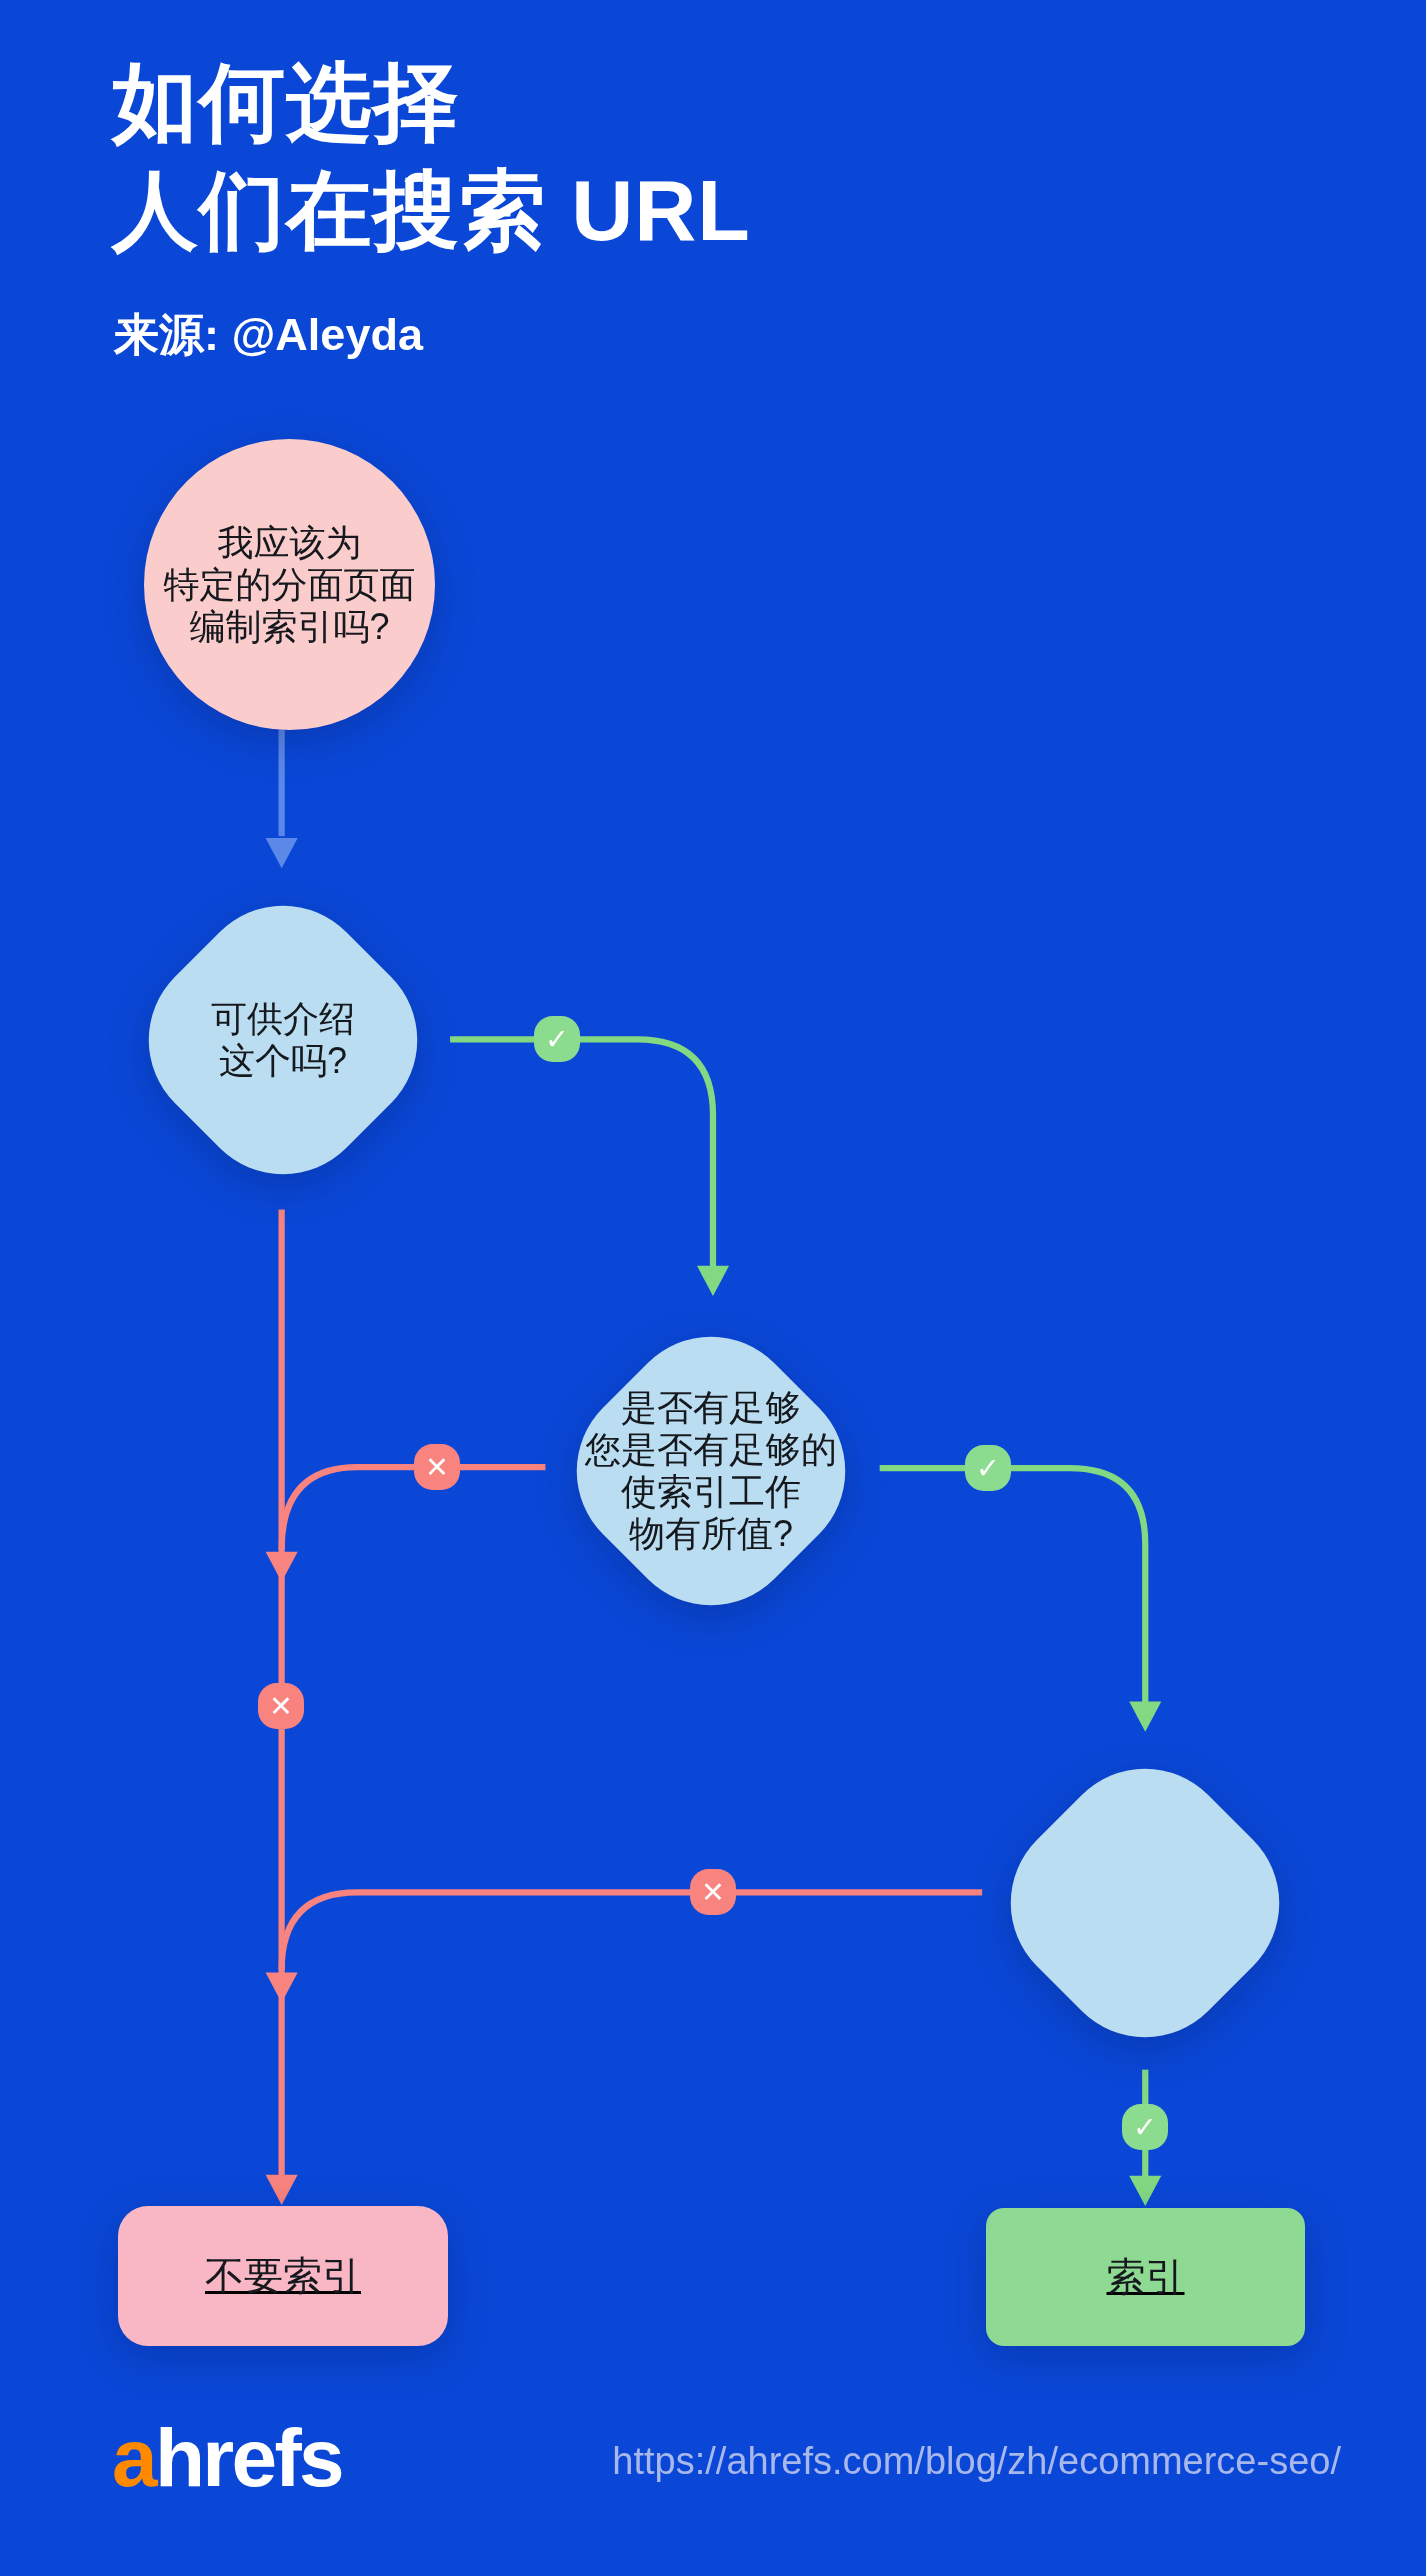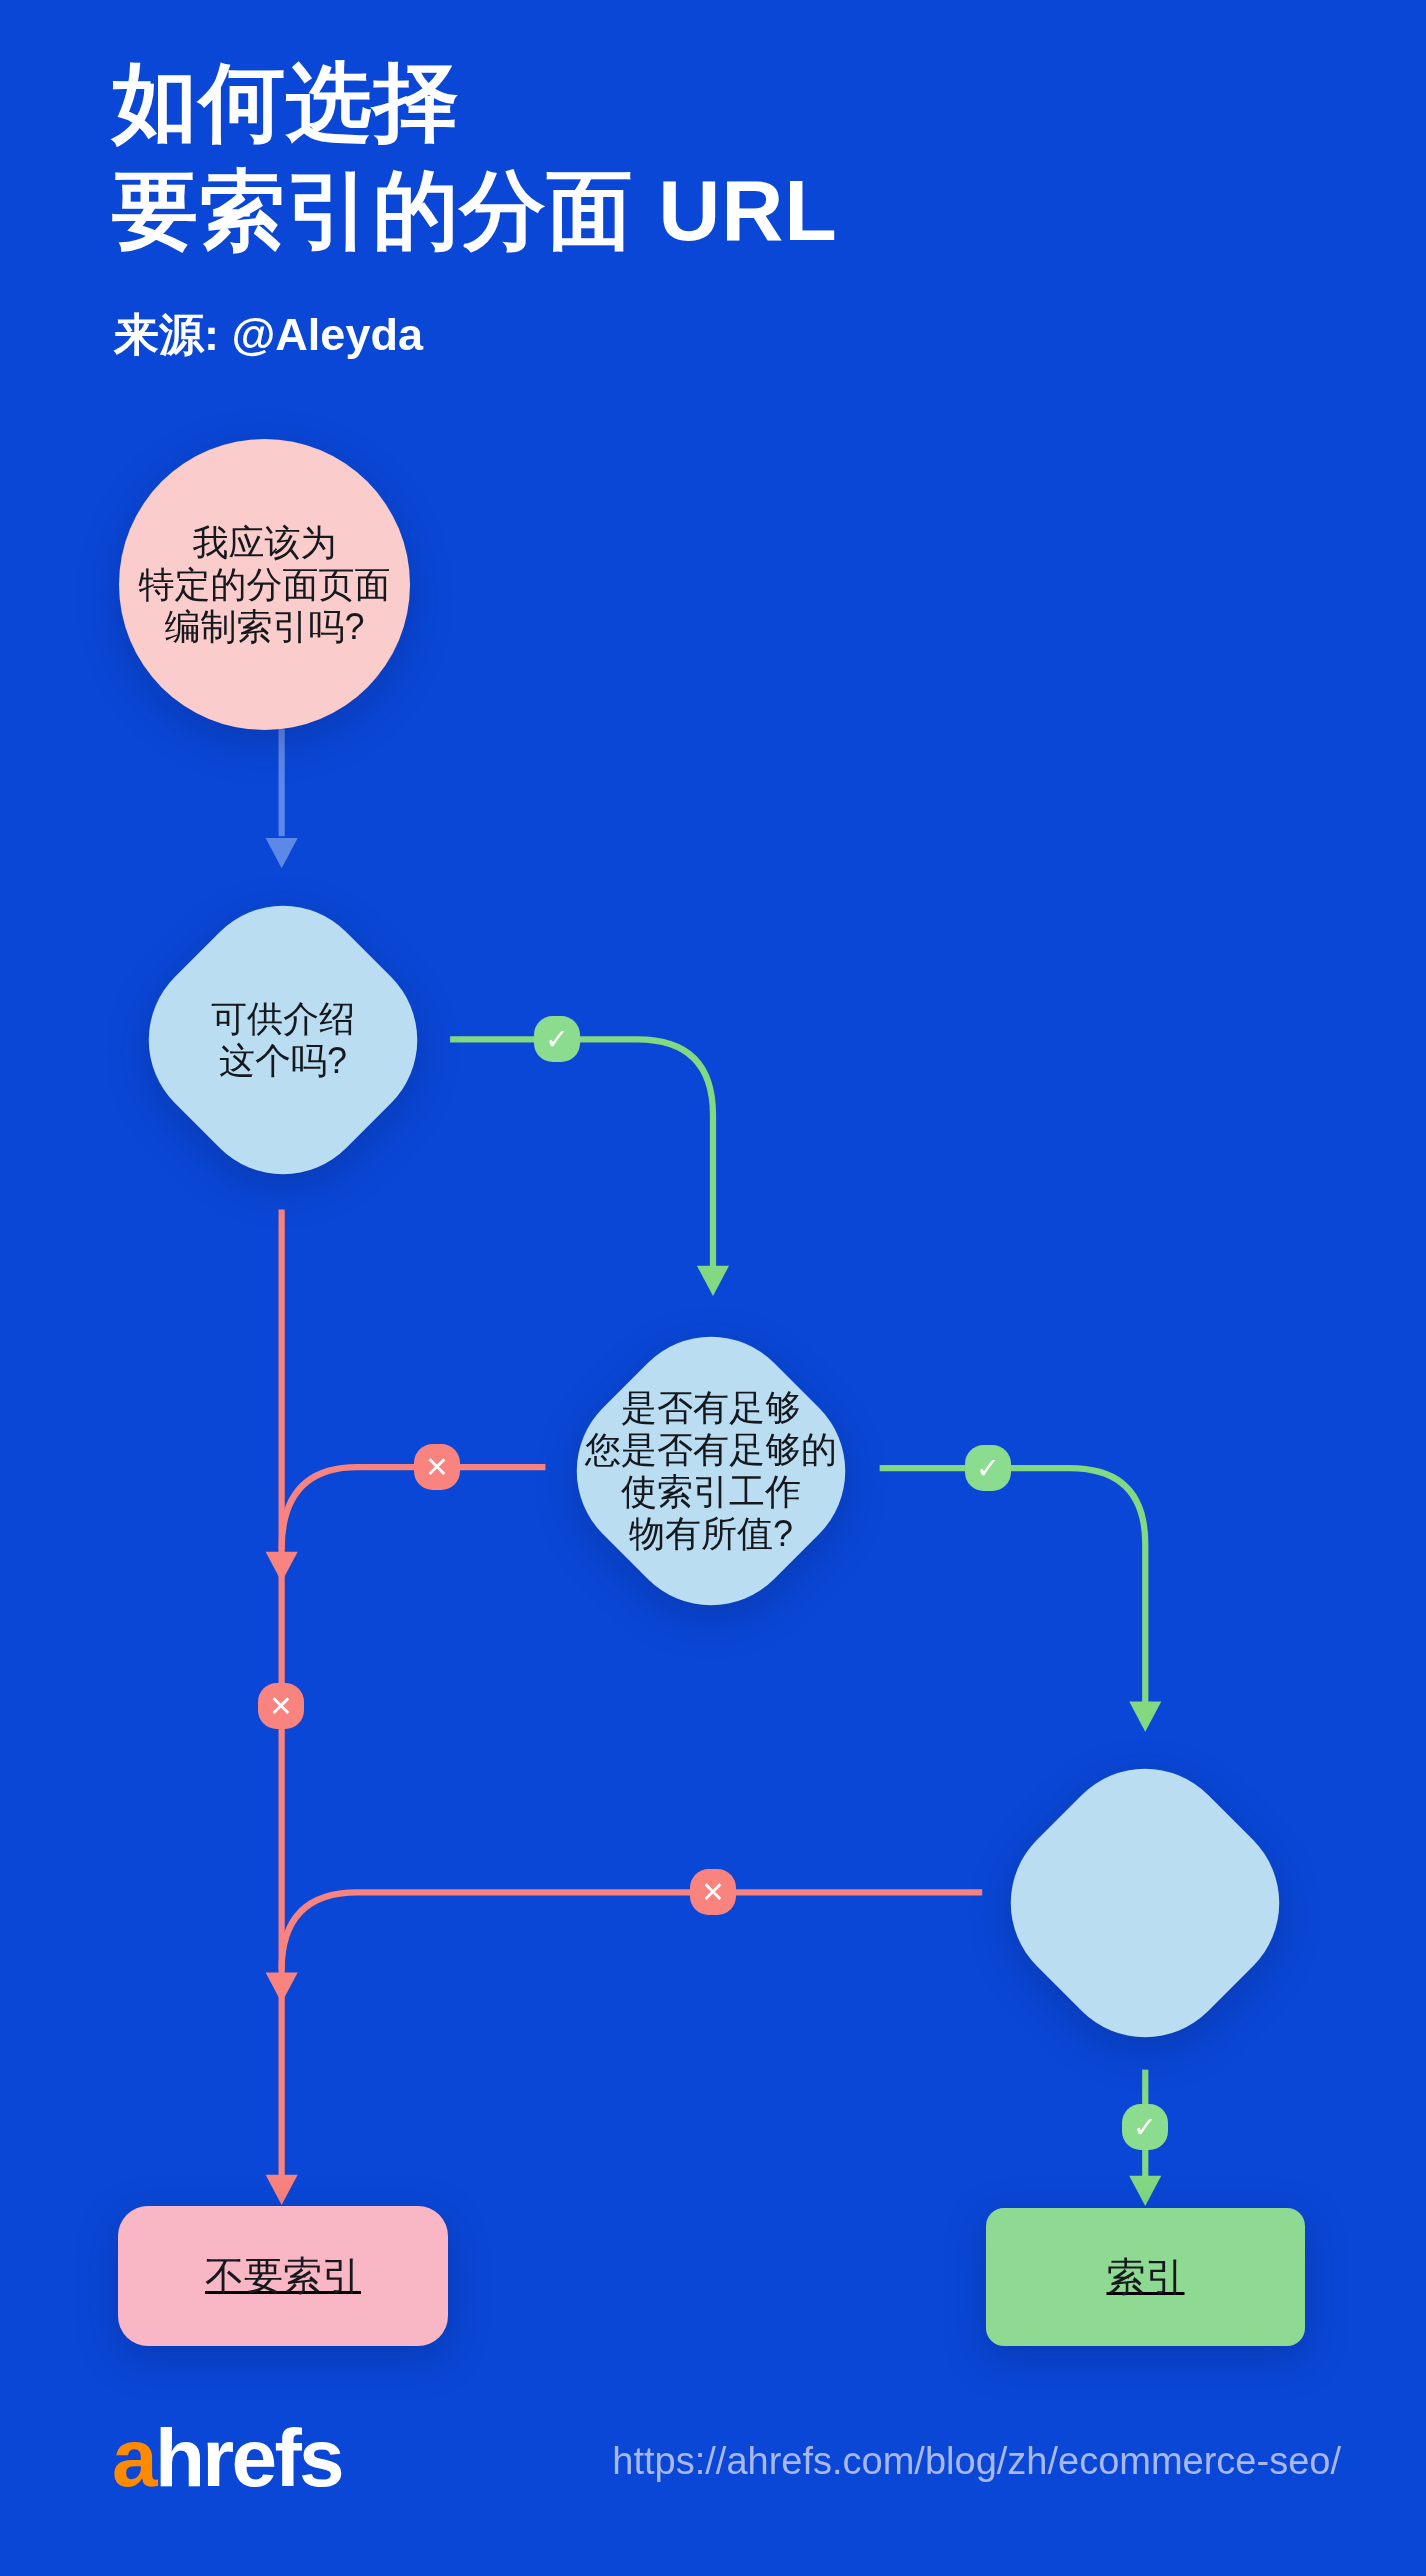--- a/index.html
+++ b/index.html
@@ -85,21 +85,21 @@
     font-size:38px; font-weight:400; letter-spacing:0px;
     color:var(--url-text,#A9B8EA);
   }
 </style>
 </head>
 <body>
 
 <div class="canvas">
 
   <h1 class="title">如何选择
-要索引的分面 URL</h1>
+人们在搜索 URL</h1>
   <div class="source">来源: @Aleyda</div>
 
   <svg class="connectors" width="1426" height="2576" viewBox="0 0 1600 2890">
 
     <path class="edge blue" d="M316 818 V938"></path>
     <path class="arrow blue" d="M298 940 L334 940 L316 974 Z"></path>
 
     <path class="edge yes" d="M505 1166 H715 Q800 1166 800 1251 V1422"></path>
     <path class="arrow yes" d="M782 1420 L818 1420 L800 1454 Z"></path>
 
@@ -112,21 +112,21 @@
     <path class="edge no" d="M316 1357 V2442"></path>
 
     <path class="edge no" d="M612 1646 H401 Q316 1646 316 1738"></path>
 
     <path class="edge no" d="M1102 2123 H401 Q316 2123 316 2210"></path>
     <path class="arrow no" d="M298 1741 L334 1741 L316 1775 Z"></path>
     <path class="arrow no" d="M298 2213 L334 2213 L316 2247 Z"></path>
     <path class="arrow no" d="M298 2440 L334 2440 L316 2474 Z"></path>
   </svg>
 
-  <div class="node" style="left:119px; top:439px; width:291px; height:291px;">
+  <div class="node" style="left:144px; top:439px; width:291px; height:291px;">
     <div class="shape circle"></div>
     <div class="label">我应该为
 特定的分面页面
 编制索引吗?</div>
   </div>
 
   <div class="node" style="left:111px; top:868px; width:344px; height:344px;">
     <div class="shape diamond"></div>
     <div class="label">可供介绍
 这个吗?</div>

